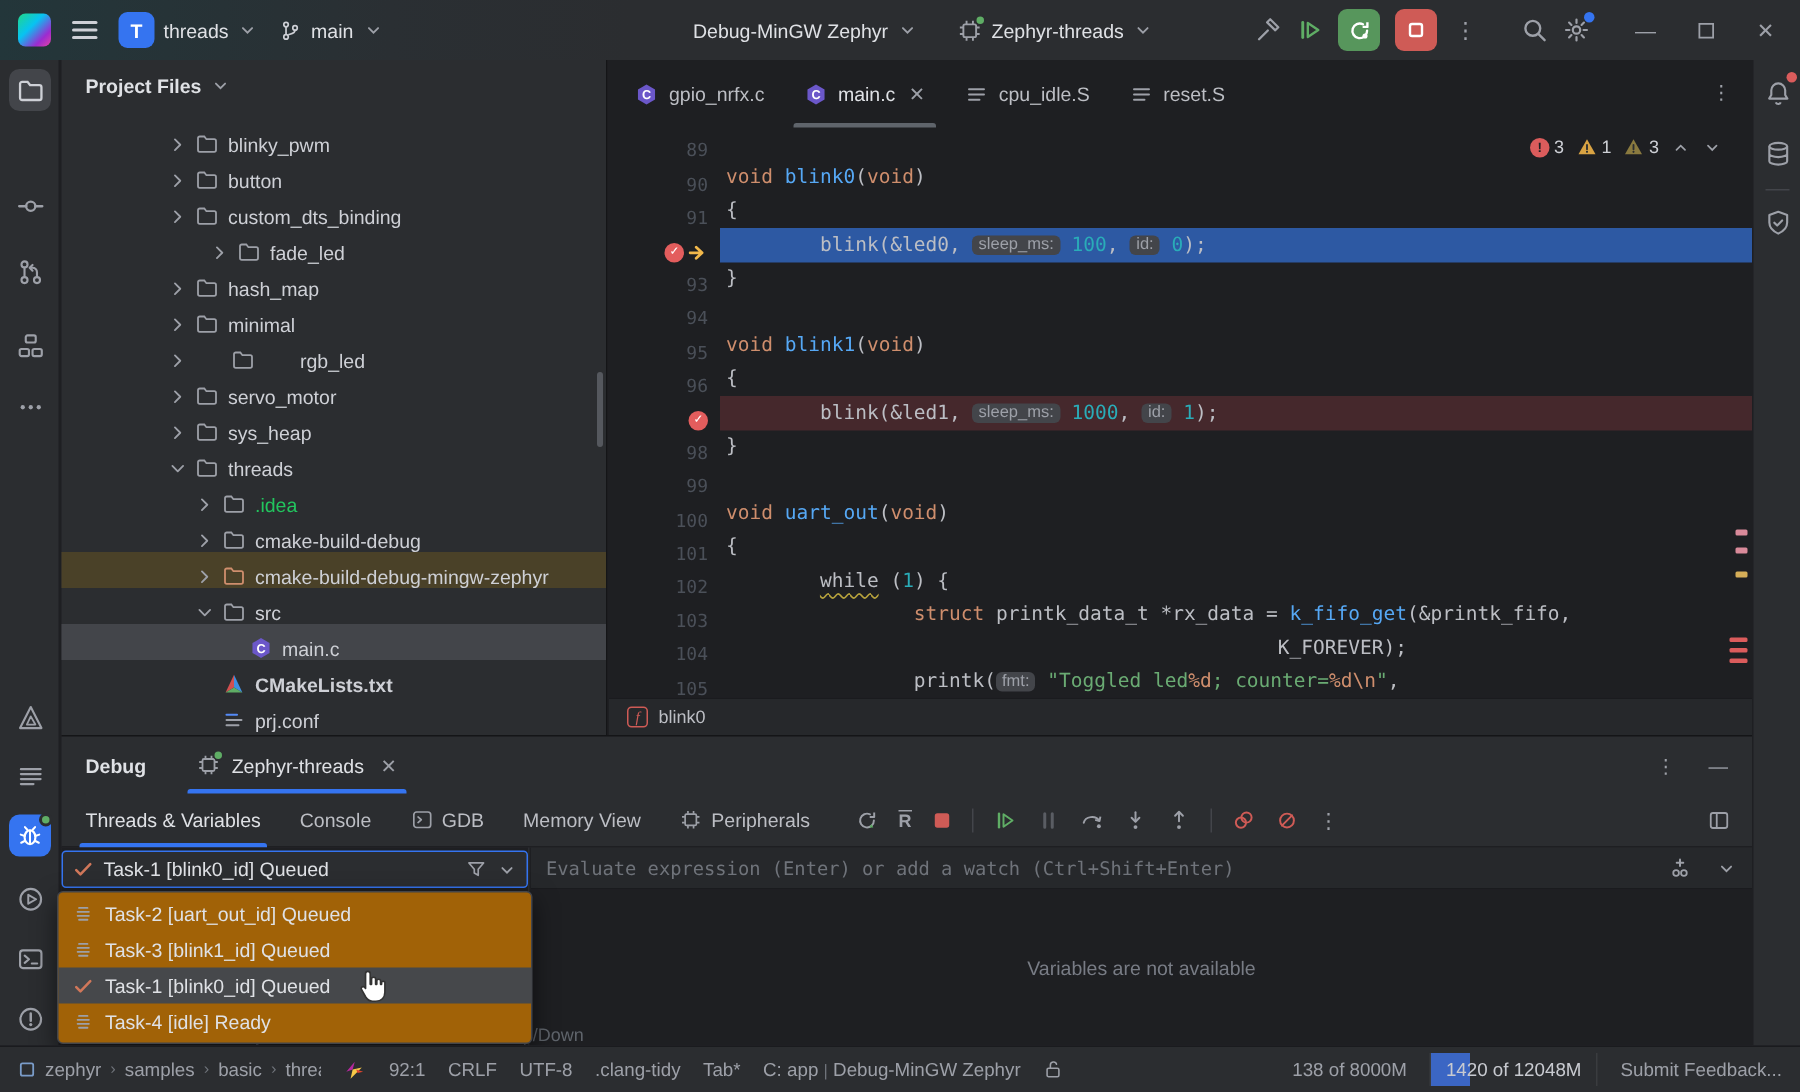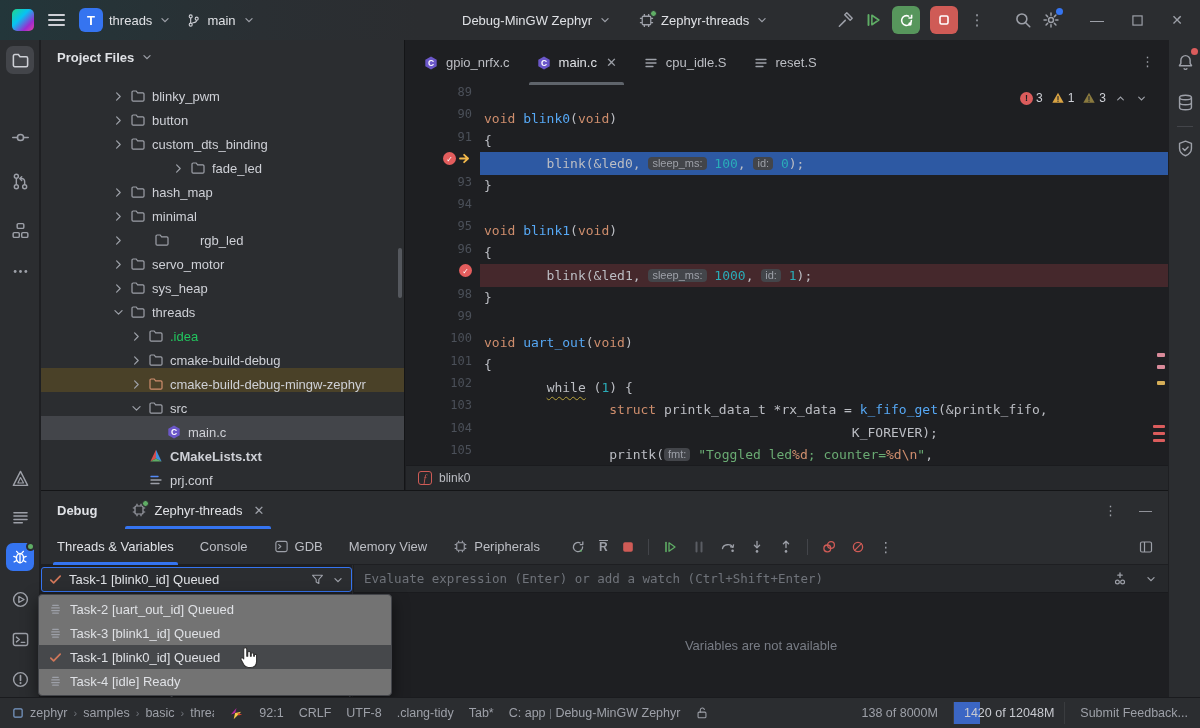--- a/index.html
+++ b/index.html
@@ -50,21 +50,21 @@
   
   .editor { position:absolute; left:406px; top:40px; width:762px; height:450px; background:#1e1f22; }
   .tabsbar { height:45px; display:flex; align-items:center; padding-left:4px; position:relative; }
   .etab { height:45px; display:flex; align-items:center; gap:7px; padding:0 13px; color:#bcbec4; position:relative; }
   .etab.active { color:#dfe1e5; }
   .etab.active::after { content:""; position:absolute; left:6px; right:6px; bottom:0; height:3px; background:#5f646b; border-radius:2px 2px 0 0; }
   .etab .close { color:#9da0a8; font-size:13px; margin-left:2px; }
   .tabs-kebab { position:absolute; right:14px; top:14px; color:#9da0a8; }
 
   .code-area { position:absolute; left:0; top:45px; width:762px; height:380px; overflow:hidden; }
-  .code-line { height:22.4px; display:flex; align-items:flex-start; }
+  .code-line { height:22.4px; display:flex; align-items:flex-end; }
   .gutter { width:74px; flex:none; display:flex; align-items:center; justify-content:flex-end; gap:3px; padding-right:8px;
     font-family:"DejaVu Sans Mono",monospace; font-size:12px; color:#4b5059; }
   .codewrap { flex:1; height:100%; display:flex; align-items:center; white-space:pre;
     font-family:"DejaVu Sans Mono",monospace; font-size:13px; color:#bcbec4; padding-left:4px; }
   .line-exec .codewrap { background:#2d59a3; }
   .line-bp .codewrap { background:#45282c; }
   .tk { color:#cf8e6d; } .tf { color:#56a8f5; } .tn { color:#2aacb8; }
   .ts { color:#6aab73; } .tfs { color:#cf8e6d; }
   .tw { text-decoration:underline wavy #b8a33c 1px; text-underline-offset:4px; }
   .thint { background:#43454a; color:#9da0a8; border-radius:4px; padding:0.5px 4px; font-size:11px;
@@ -109,21 +109,21 @@
   .combo .grow { flex:1; }
   .frames-hint { position:absolute; left:10px; top:118px; color:#5f646b; font-size:12px; white-space:nowrap; z-index:1; }
 
   .watch-bar { position:absolute; left:313px; top:0; width:814px; height:28px; background:#26282b;
     border-bottom:1px solid #1a1b1e; display:flex; align-items:center; padding:0 10px;
     font-family:"DejaVu Sans Mono",monospace; font-size:12.5px; color:#6f737a; }
   .watch-bar .grow { flex:1; }
   .vars-empty { position:absolute; left:313px; top:28px; width:814px; height:105px;
     display:flex; align-items:center; justify-content:center; color:#787c85; }
 
-  .dropdown { position:absolute; left:38px; top:594px; width:354px; background:#737373;
+  .dropdown { position:absolute; left:38px; top:594px; width:317px; background:#a16207;
     border:1px solid #43454a; border-radius:4px; box-shadow:0 6px 16px rgba(0,0,0,.55); padding:2px 0; z-index:5; }
   .ditem { height:24px; display:flex; align-items:center; gap:7px; padding:0 9px; color:#dfe1e5; }
   .ditem.hl { background:#46484b; }
 
   
   .statusbar { position:absolute; left:0; bottom:0; width:1200px; height:31px; background:#2b2d30;
     border-top:1px solid #1a1b1e; display:flex; align-items:center; gap:15px; padding:0 12px;
     color:#9da0a8; font-size:12.5px; z-index:10; }
   .sb-crumbs { display:flex; align-items:center; gap:6px; }
   .sb-sep { color:#6f737a; font-size:11px; }
@@ -386,21 +386,21 @@
               <path d="M6 4.2l3.8 3.8L6 11.8" stroke="#9da0a8" stroke-width="1.3" fill="none" stroke-linecap="round" stroke-linejoin="round"></path>
             </svg>
           </span>
           <span class="ic">
             <svg width="16" height="16" viewBox="0 0 16 16">
               <path d="M2 4.2c0-.7.5-1.2 1.2-1.2h3l1.4 1.8h5.2c.7 0 1.2.5 1.2 1.2v6c0 .7-.5 1.2-1.2 1.2H3.2C2.5 13.2 2 12.7 2 12V4.2z" stroke="#9da0a8" stroke-width="1.2" fill="none"></path>
             </svg>
           </span>
           <span class="lbl">custom_dts_binding</span>
         </div>
-        <div class="trow" style="padding-left: 98px; margin-left: 32px;">
+        <div class="trow" style="padding-left: 98px;">
           <span class="ic">
             <svg width="15" height="15" viewBox="0 0 16 16">
               <path d="M6 4.2l3.8 3.8L6 11.8" stroke="#9da0a8" stroke-width="1.3" fill="none" stroke-linecap="round" stroke-linejoin="round"></path>
             </svg>
           </span>
           <span class="ic">
             <svg width="16" height="16" viewBox="0 0 16 16">
               <path d="M2 4.2c0-.7.5-1.2 1.2-1.2h3l1.4 1.8h5.2c.7 0 1.2.5 1.2 1.2v6c0 .7-.5 1.2-1.2 1.2H3.2C2.5 13.2 2 12.7 2 12V4.2z" stroke="#9da0a8" stroke-width="1.2" fill="none"></path>
             </svg>
           </span>

